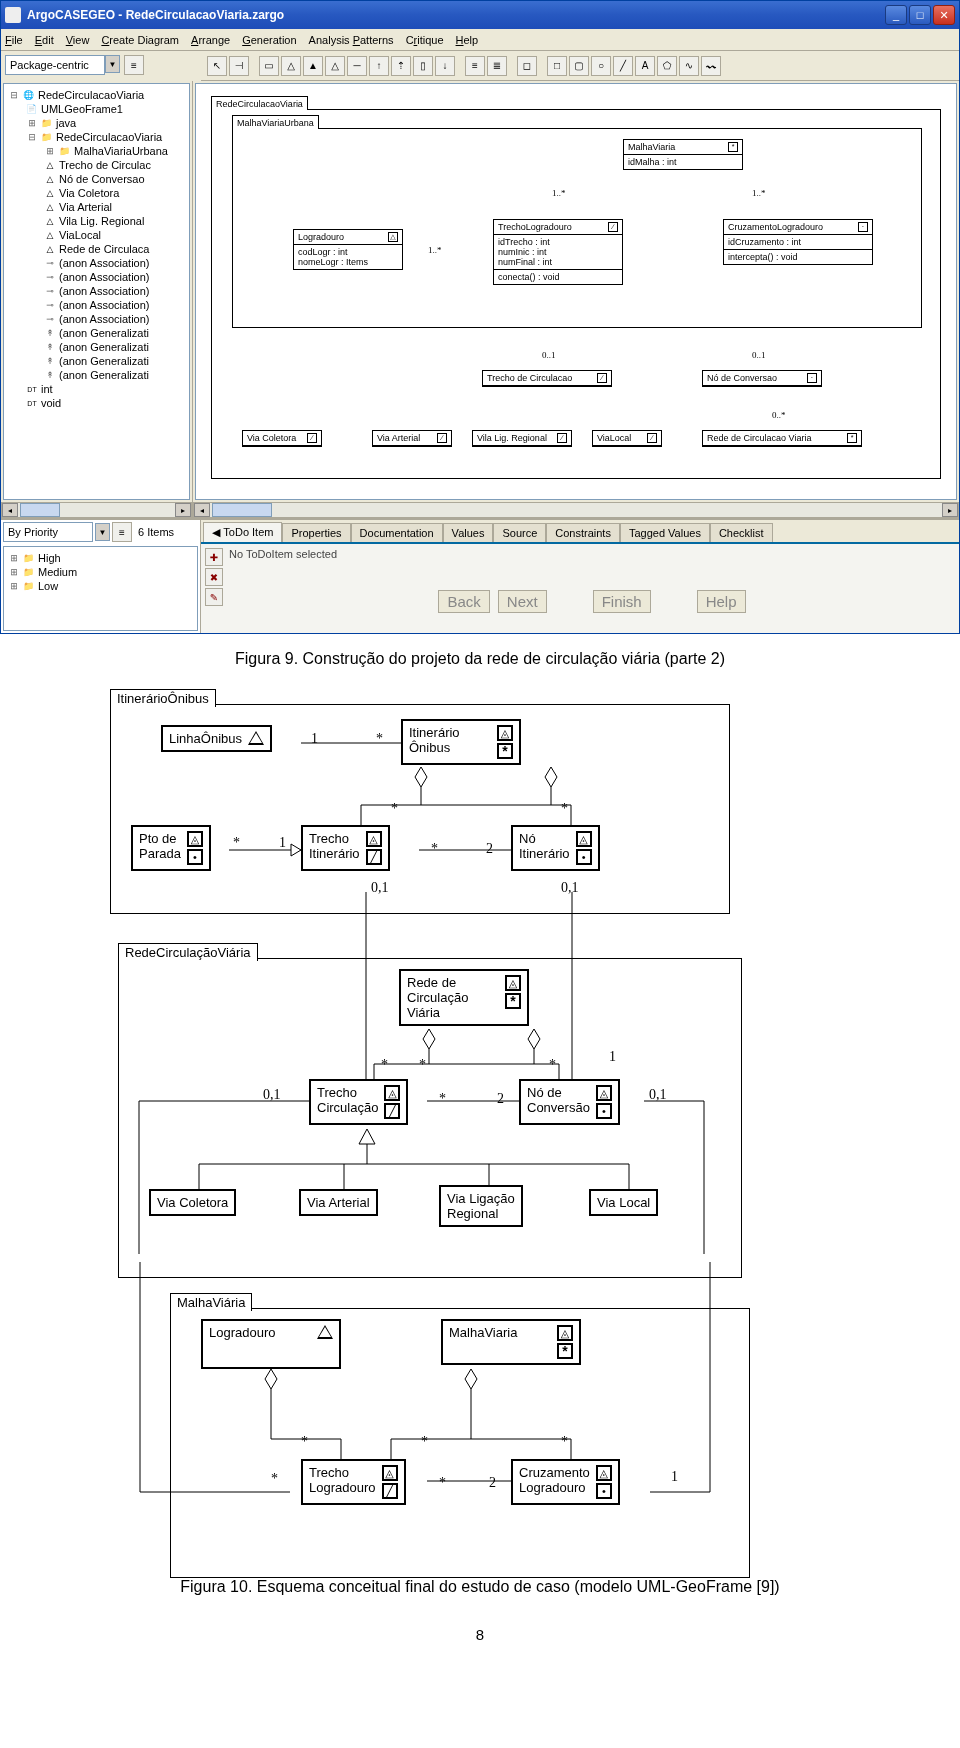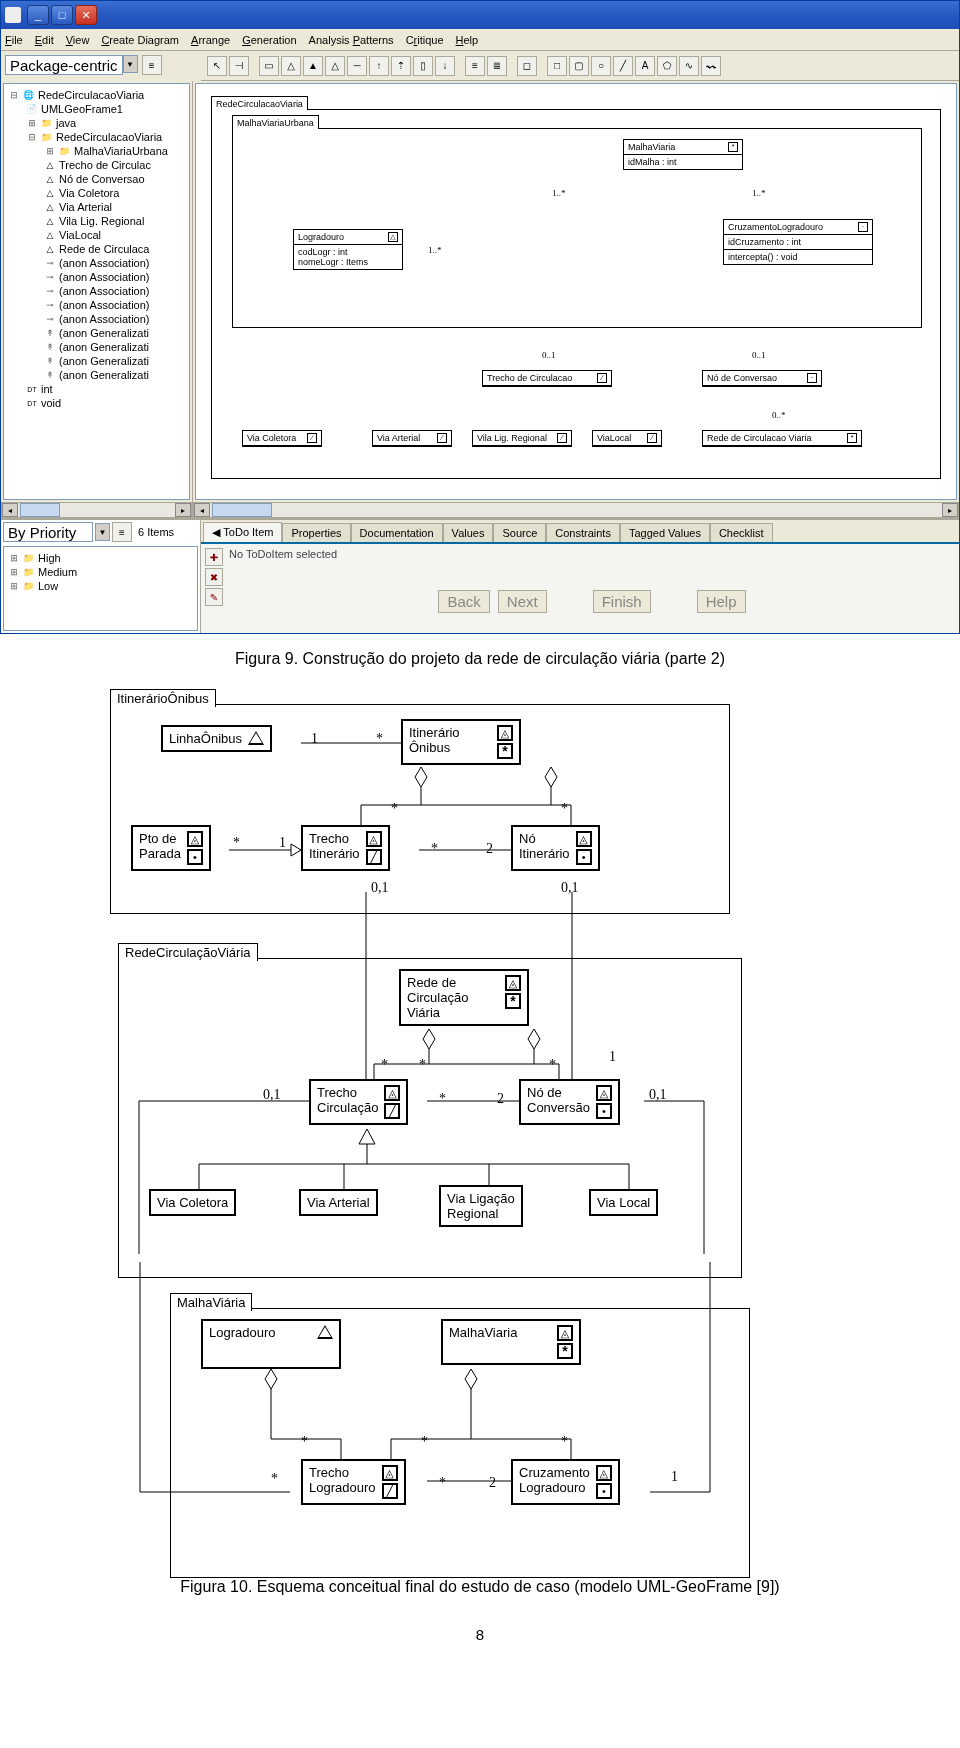--- a/index.html
+++ b/index.html
@@ -21,21 +21,21 @@
 
 
 .main { display: flex; background: #ece9d8; }
 .left { width: 200px; border-right: 1px solid #aca899; display:flex; flex-direction: column; }
 .right { flex: 1; display:flex; flex-direction:column; }
 
 
 .toolbar { background: #ece9d8; height: 30px; display: flex; align-items: center; padding: 0 6px; border-bottom: 1px solid #aca899; gap:2px;}
 .tbtn { width: 20px; height: 20px; border: 1px solid #aca899; background: #f0f0ec; display:inline-flex; align-items:center; justify-content:center; font-size:10px;}
 .tbtn.sep { width:6px; border:none; background:transparent;}
-.dropdown { border:1px solid #7f9db9; background:#fff; height:20px; padding:0 4px; display:flex; align-items:center; font-size:15px; min-width:100px;}
+.dropdown { border:1px solid #7f9db9; background:#fff; height:20px; padding:0 4px; display:flex; align-items:center; font-size:11px; min-width:100px;}
 .dropdown-arrow{width:15px;height:18px;background:#d4d0c8;border:1px solid #7f9db9;display:flex;align-items:center;justify-content:center;font-size:8px;}
 
 
 .tree { flex:1; overflow:auto; background:#fff; border:1px solid #7f9db9; margin:2px; padding:4px; font-size:11px;}
 .tree-item { display:flex; align-items:center; gap:3px; padding:1px 0;}
 .tree-item.child{padding-left:18px;}
 .tree-item.child2{padding-left:36px;}
 .ticon{width:12px;height:12px;display:inline-flex;align-items:center;justify-content:center;font-size:9px;}
 .folder{color:#b8860b;}
 .branch{color:#666;}
@@ -91,20 +91,21 @@
 
 svg.line{position:absolute;top:0;left:0;pointer-events:none;}
 </style>
 </head>
 <body>
 
 <div class="window">
 
   <div class="titlebar">
     <div class="titlebar-icon"></div>
+    <div class="titlebar-text">ArgoCASEGEO - RedeCirculacaoViaria.zargo</div>
     <div class="win-btns">
       <div class="win-btn">_</div>
       <div class="win-btn">□</div>
       <div class="win-btn win-close">✕</div>
     </div>
   </div>
 
   <div class="menubar">
     <span><u>F</u>ile</span>
     <span><u>E</u>dit</span>
@@ -286,20 +287,32 @@
                 <div class="cls-hd">
                     <span>Logradouro</span>
                     <span class="small-icon">△</span>
                   </div>
                 <div class="cls-body">
                     <div>codLogr : int</div>
                     <div>nomeLogr : Items</div>
                   </div>
               </div>
 
+              <div class="cls" style="top:90px;left:260px;width:130px;">
+                <div class="cls-hd">
+                    <span>TrechoLogradouro</span>
+                    <span class="small-icon">∕</span>
+                  </div>
+                <div class="cls-body">
+                    <div>idTrecho : int</div>
+                    <div>numInic : int</div>
+                    <div>numFinal : int</div>
+                  </div>
+                <div class="cls-body">conecta() : void</div>
+              </div>
 
               <div class="cls" style="top:90px;left:490px;width:150px;">
                 <div class="cls-hd">
                     <span>CruzamentoLogradouro</span>
                     <span class="small-icon">·</span>
                   </div>
                 <div class="cls-body">idCruzamento : int</div>
                 <div class="cls-body">intercepta() : void</div>
               </div>
             </div>

